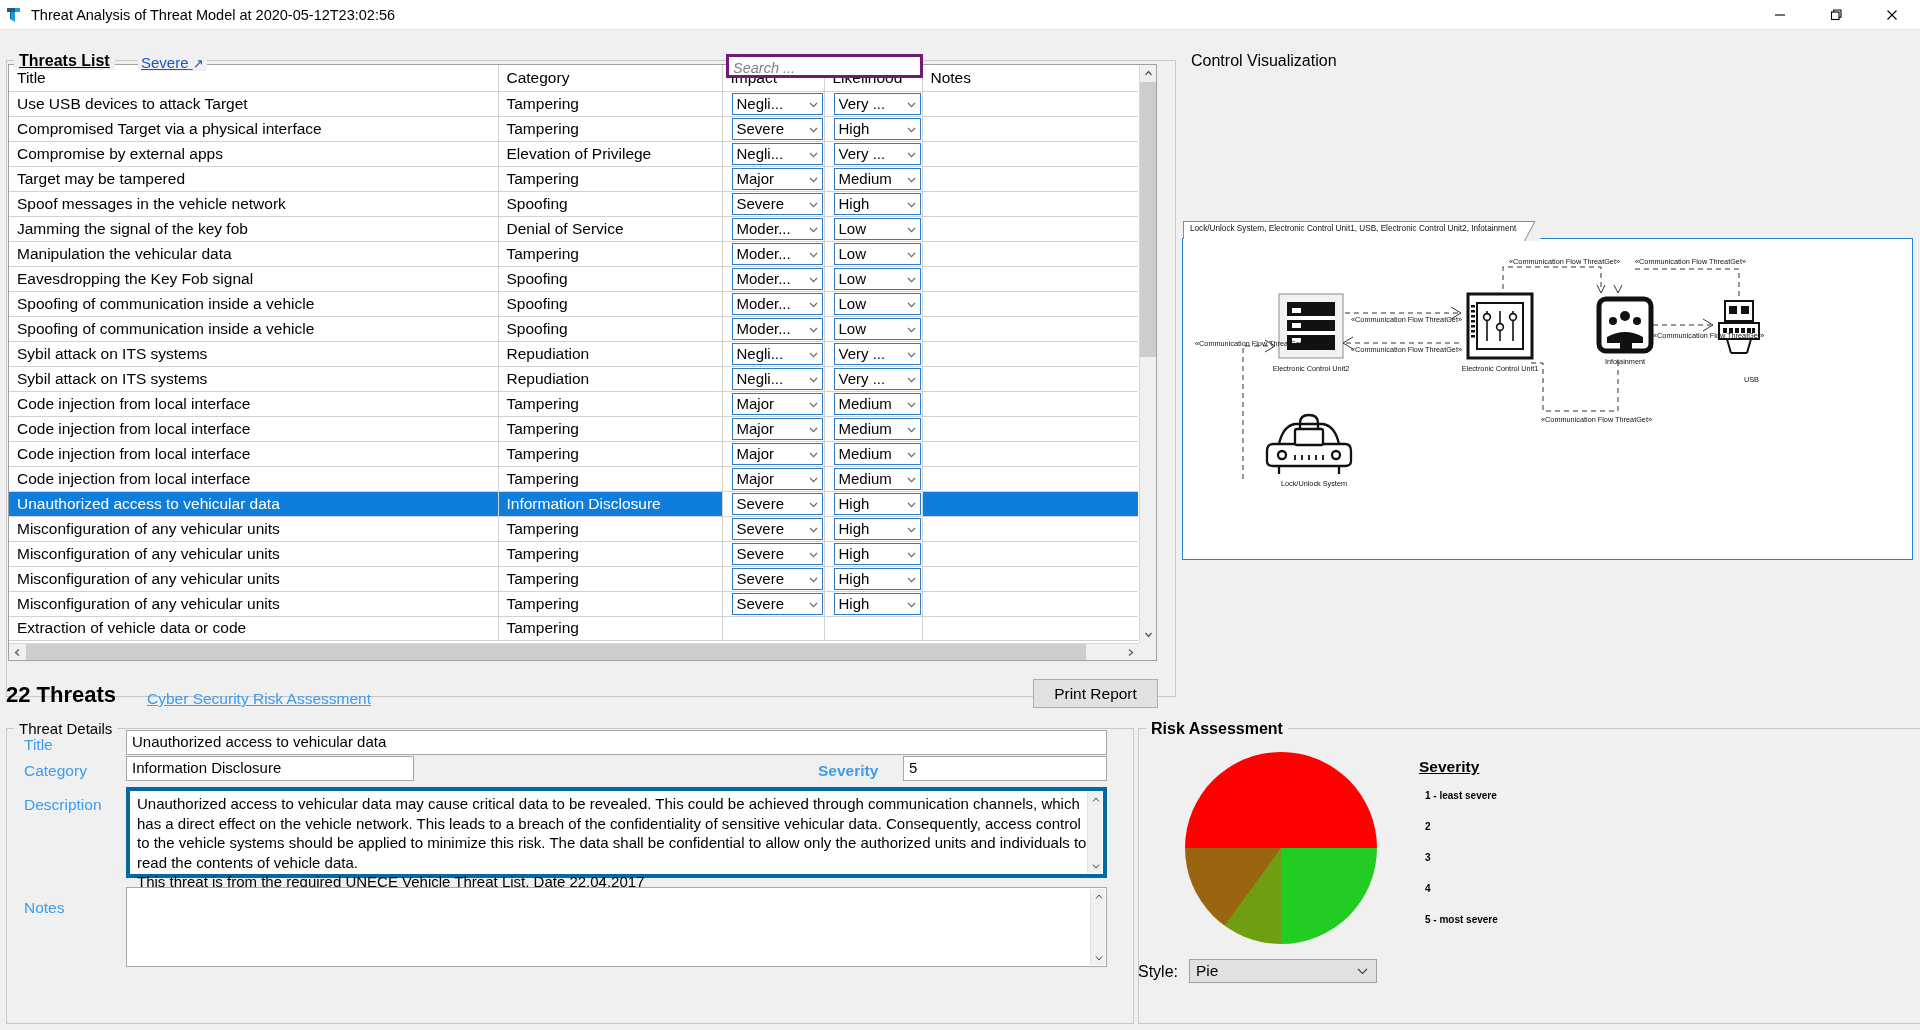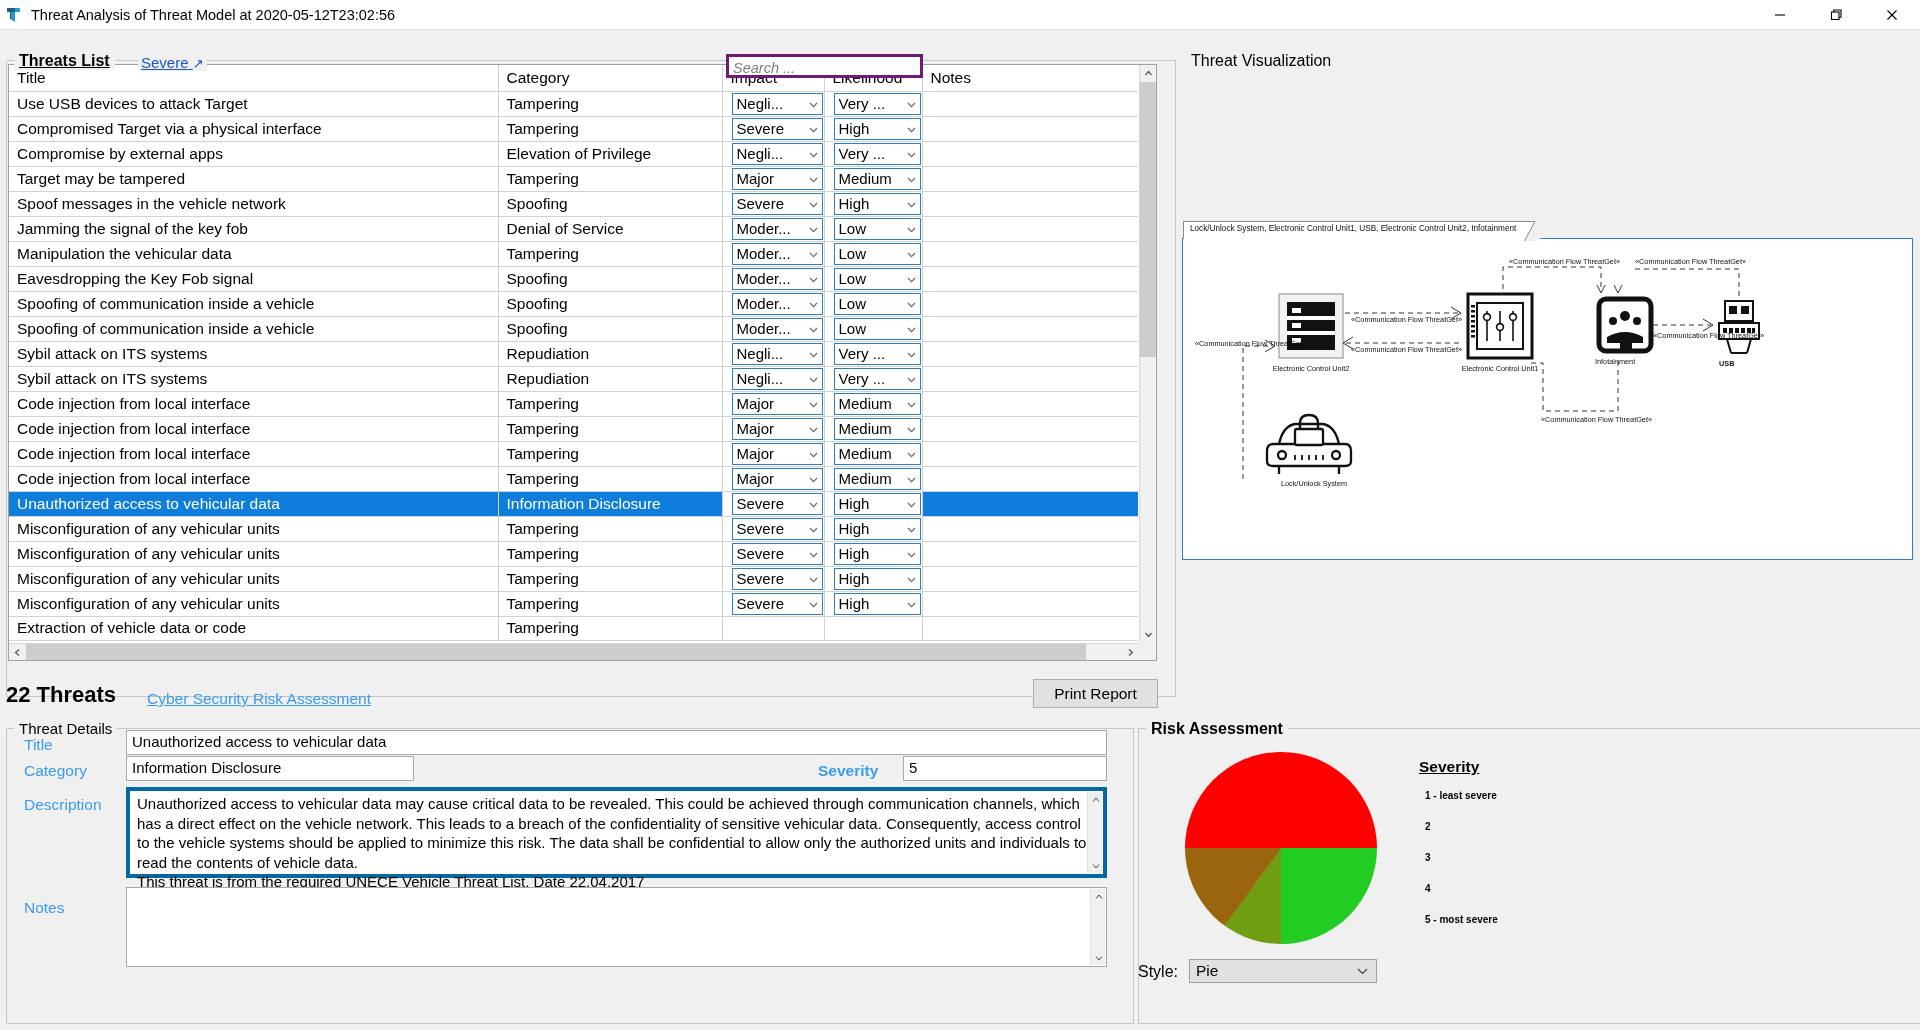--- a/index.html
+++ b/index.html
@@ -718,21 +718,21 @@
     </div>
     <div class="corner-box"></div>
   </div>
 
   <div id="threat-count">22 Threats</div>
   <div id="risk-link">Cyber Security Risk Assessment</div>
   <div id="print-report">Print Report</div>
 
   <div class="groupbox" id="viz-panel">
     <div class="gb-frame" style="border-color:#f0f0f0;"></div>
-    <div class="gb-title" style="font-size:16px;">Threat Visualization</div>
+    <div class="gb-title" style="font-size:16px;">Control Visualization</div>
   </div>
 
   <div id="viz-inner">
     <div id="viz-tab">Lock/Unlock System, Electronic Control Unit1, USB, Electronic Control Unit2, Infotainment</div>
 
     <svg width="731" height="322" viewBox="0 0 731 322" style="position:absolute;left:0;top:0;">
 
       <g>
         <rect x="96" y="55" width="64" height="64" fill="#f2f2f2" stroke="#8a8a8a" stroke-width="1"></rect>
         <rect x="104" y="63" width="48" height="48" fill="#111"></rect>
@@ -822,22 +822,22 @@
         <path d="M170 98 L160 104 L170 110"></path>
         <path d="M82 101 L92 107 L82 113"></path>
         <path d="M414 46 L418 54 L422 46"></path>
         <path d="M431 46 L435 54 L439 46"></path>
         <path d="M520 80 L530 86 L520 92"></path>
       </g>
     </svg>
 
     <div class="viz-lbl" style="left:88px;top:125px;width:80px;text-align:center;">Electronic Control Unit2</div>
     <div class="viz-lbl" style="left:277px;top:125px;width:80px;text-align:center;">Electronic Control Unit1</div>
-    <div class="viz-lbl" style="left:412px;top:118px;width:60px;text-align:left;">Infotainment</div>
-    <div class="viz-lbl" style="left:536px;top:120px;width:40px;text-align:left;font-weight:bold;">USB</div>
+    <div class="viz-lbl" style="left:412px;top:118px;width:60px;text-align:center;">Infotainment</div>
+    <div class="viz-lbl" style="left:536px;top:136px;width:40px;text-align:right;">USB</div>
     <div class="viz-lbl" style="left:86px;top:240px;width:90px;text-align:center;">Lock/Unlock System</div>
 
     <div class="viz-lbl" style="left:168px;top:76px;">«Communication Flow ThreatGet»</div>
     <div class="viz-lbl" style="left:168px;top:106px;">«Communication Flow ThreatGet»</div>
     <div class="viz-lbl" style="left:12px;top:100px;">«Communication Flow ThreatGet»</div>
     <div class="viz-lbl" style="left:326px;top:18px;">«Communication Flow ThreatGet»</div>
     <div class="viz-lbl" style="left:358px;top:176px;">«Communication Flow ThreatGet»</div>
     <div class="viz-lbl" style="left:470px;top:92px;">«Communication Flow ThreatGet»</div>
     <div class="viz-lbl" style="left:452px;top:18px;">«Communication Flow ThreatGet»</div>
   </div>

